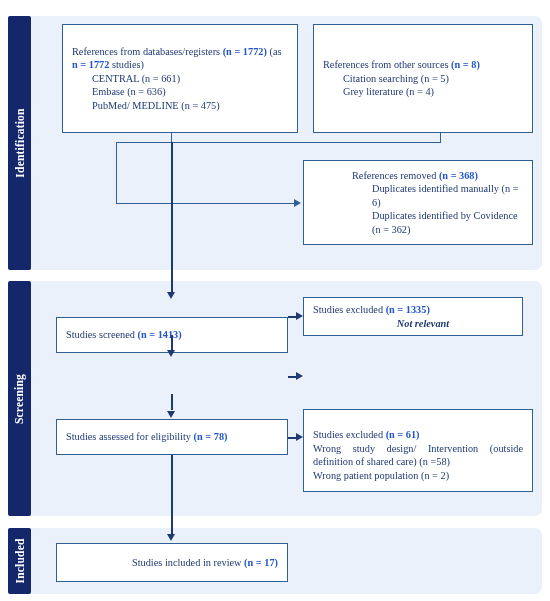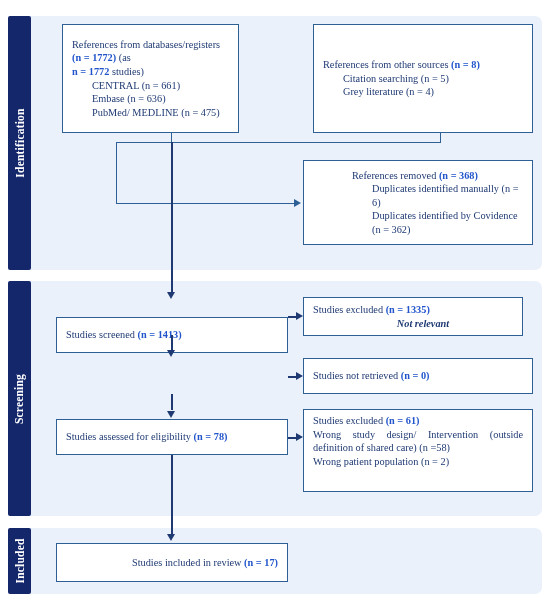--- a/index.html
+++ b/index.html
@@ -133,21 +133,21 @@
   <div class="ln-h light" style="left:116px; top:142px; width:325px;"></div>
 
   <div class="ln-v light" style="left:116px; top:142px; height:62px;"></div>
 
   <div class="ln-h light" style="left:116px; top:203px; width:178px;"></div>
   <div class="arrow-right light" style="left:294px; top:198.5px;"></div>
 
   <div class="ln-v" style="left:171px; top:142px; height:151px;"></div>
   <div class="arrow-down" style="left:167px; top:292px;"></div>
 
-  <div class="box" style="left:62px; top:24px; width:177px; height:109px;">
+  <div class="box" style="left:62px; top:24px; width:236px; height:109px;">
     <div class="box-line">
       <span>References from databases/registers </span><span class="hl">(n = 1772)</span><span> (as</span>
     </div>
     <div class="box-line">
       <span class="hl">n = 1772</span><span> studies)</span>
     </div>
     <div class="box-line indent-1">CENTRAL (n = 661)</div>
     <div class="box-line indent-1">Embase (n = 636)</div>
     <div class="box-line indent-1">PubMed/ MEDLINE (n = 475)</div>
   </div>
@@ -176,33 +176,28 @@
   </div>
 
   <div class="box" style="left:303px; top:297px; width:220px; height:39px;">
     <div class="box-line">
       <span>Studies excluded </span><span class="hl">(n = 1335)</span>
     </div>
     <div class="box-line indent-1 ital">Not relevant</div>
   </div>
 
 
-  <div class="box" style="left:303px; top:358px; width:230px; height:36px;">
-    <div class="box-line">
-      <span>Studies not retrieved </span><span class="hl">(n = 0)</span>
-    </div>
-  </div>
 
   <div class="box" style="left:56px; top:419px; width:232px; height:36px;">
     <div class="box-line">
       <span>Studies assessed for eligibility </span><span class="hl">(n = 78)</span>
     </div>
   </div>
 
-  <div class="box" style="left:303px; top:409px; width:230px; height:83px; justify-content:flex-start; padding-top:4px;">
+  <div class="box" style="left:303px; top:409px; width:230px; height:83px; justify-content:flex-start; padding-top:18px;">
     <div class="box-line">
       <span>Studies excluded </span><span class="hl">(n = 61)</span>
     </div>
     <div class="box-line justify">Wrong study design/ Intervention (outside definition of shared care) (n =58)</div>
     <div class="box-line">Wrong patient population (n = 2)</div>
   </div>
 
   <div class="ln-h" style="left:288px; top:316px; width:8px;"></div>
   <div class="arrow-right" style="left:296px; top:311.5px;"></div>
 

